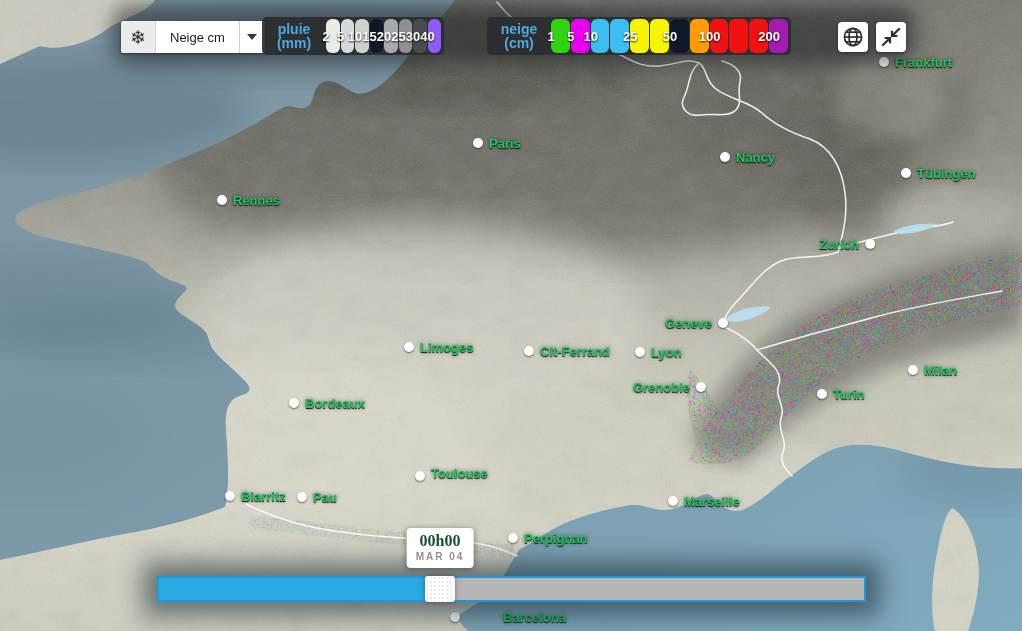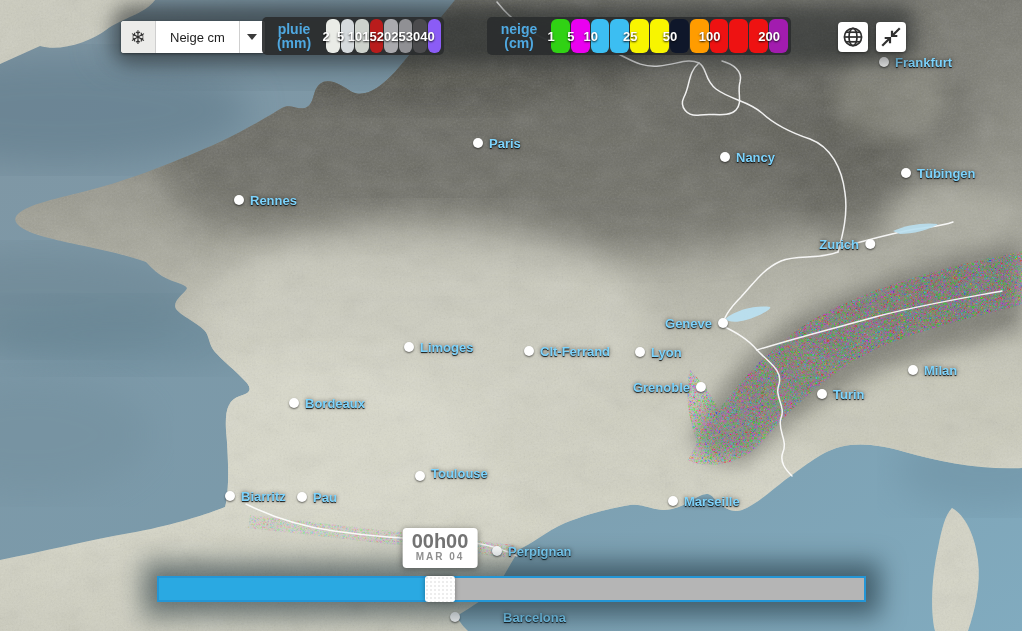--- a/index.html
+++ b/index.html
@@ -35,34 +35,34 @@
     display:flex;align-items:center;justify-content:center;box-shadow:0 1px 3px rgba(0,0,0,.45);z-index:6;cursor:pointer;}
   #globe-btn{left:838px;}
   #collapse-btn{left:876px;}
 
   
   #cities{position:absolute;left:0;top:0;width:100%;height:100%;z-index:2;pointer-events:none;}
   .city{position:absolute;display:flex;align-items:center;gap:6px;height:14px;}
   .city.label-left{flex-direction:row-reverse;}
   .city-dot{width:10px;height:10px;border-radius:50%;background:#fff;
     box-shadow:0 1px 2px rgba(0,0,0,.55);flex:0 0 auto;}
-  .city-name{color:#7dd3fc;font-size:13px;font-weight:bold;white-space:nowrap;
+  .city-name{color:#22c55e;font-size:13px;font-weight:bold;white-space:nowrap;
     text-shadow:0 1px 1px rgba(0,0,0,.9),0 0 4px rgba(0,0,0,.55);}
 
   
   .track{position:absolute;left:157px;top:576px;width:709px;height:26px;box-sizing:border-box;
     background:#b5b5b5;border:2px solid #2496d6;z-index:5;
     box-shadow:0 0 24px 14px rgba(18,38,48,.55);}
   .track-fill{position:absolute;left:0;top:0;bottom:0;background:var(--accent);}
   .thumb{position:absolute;top:-2px;height:26px;width:30px;background:#fff;border-radius:3px;
     box-shadow:0 0 5px rgba(0,0,0,.35);cursor:pointer;
     background-image:radial-gradient(rgba(0,0,0,.07) 1px,transparent 1px);background-size:4px 4px;}
   .time-tooltip{position:absolute;top:528px;transform:translateX(-50%);background:#fff;border-radius:4px;
     padding:4px 9px 5px;text-align:center;box-shadow:0 1px 6px rgba(0,0,0,.4);z-index:6;}
-  .tt-time{font-size:20px;font-weight:bold;color:#737373;line-height:18px;}
+  .tt-time{font-size:16px;font-weight:bold;color:#14532d;line-height:18px;font-family:Liberation Serif, serif;}
   .tt-date{font-size:10px;font-weight:bold;color:#8f8f8f;letter-spacing:2px;line-height:12px;margin-top:1px;}
 </style>
 </head>
 <body>
 
 <div id="stage" style="--accent: #2aa9e2; --legendBlue: #4fa8e0; --panel: rgba(43,45,46,0.93);">
 
   <svg id="map-svg" width="1022" height="631" viewBox="0 0 1022 631" aria-hidden="true">
     <defs>
       <linearGradient id="seaGrad" x1="0" y1="0" x2="1" y2="1">
@@ -195,21 +195,21 @@
         <span class="city-name">Paris</span>
       </div>
       <div class="city" style="top: 150px; left: 720px;">
         <span class="city-dot"></span>
         <span class="city-name">Nancy</span>
       </div>
       <div class="city" style="top: 166px; left: 901px;">
         <span class="city-dot"></span>
         <span class="city-name">Tübingen</span>
       </div>
-      <div class="city" style="top: 193px; left: 234px;">
+      <div class="city" style="top: 193px; left: 217px;">
         <span class="city-dot"></span>
         <span class="city-name">Rennes</span>
       </div>
       <div class="city label-left" style="top: 237px; left: 875px; transform: translateX(-100%);">
         <span class="city-dot"></span>
         <span class="city-name">Zurich</span>
       </div>
       <div class="city label-left" style="top: 316px; left: 728px; transform: translateX(-100%);">
         <span class="city-dot"></span>
         <span class="city-name">Geneve</span>
@@ -251,21 +251,21 @@
         <span class="city-name">Biarritz</span>
       </div>
       <div class="city" style="top: 490px; left: 297px;">
         <span class="city-dot"></span>
         <span class="city-name">Pau</span>
       </div>
       <div class="city" style="top: 494px; left: 668px;">
         <span class="city-dot"></span>
         <span class="city-name">Marseille</span>
       </div>
-      <div class="city" style="top: 531px; left: 492px; margin-top: 13px;">
+      <div class="city" style="top: 531px; left: 508px;">
         <span class="city-dot"></span>
         <span class="city-name">Perpignan</span>
       </div>
       <div class="city" style="top: 610px; left: 450px; gap: 43px;">
         <span class="city-dot"></span>
         <span class="city-name">Barcelona</span>
       </div>
     </div>
 
   <div class="toolbar-shadow"></div>
@@ -287,21 +287,21 @@
 
     <div class="swatch" style="background: rgb(234, 236, 231);">
           <span class="swatch-label">2</span>
         </div>
         <div class="swatch" style="background: rgb(213, 218, 221);">
           <span class="swatch-label">5</span>
         </div>
         <div class="swatch" style="background: rgb(205, 210, 204);">
           <span class="swatch-label">10</span>
         </div>
-        <div class="swatch" style="background: #b91c1c;">
+        <div class="swatch" style="background: #0f172a;">
           <span class="swatch-label">15</span>
         </div>
         <div class="swatch" style="background: rgb(170, 170, 174);">
           <span class="swatch-label">20</span>
         </div>
         <div class="swatch" style="background: rgb(144, 144, 148);">
           <span class="swatch-label">25</span>
         </div>
         <div class="swatch" style="background: rgb(75, 75, 77);">
           <span class="swatch-label">30</span>

